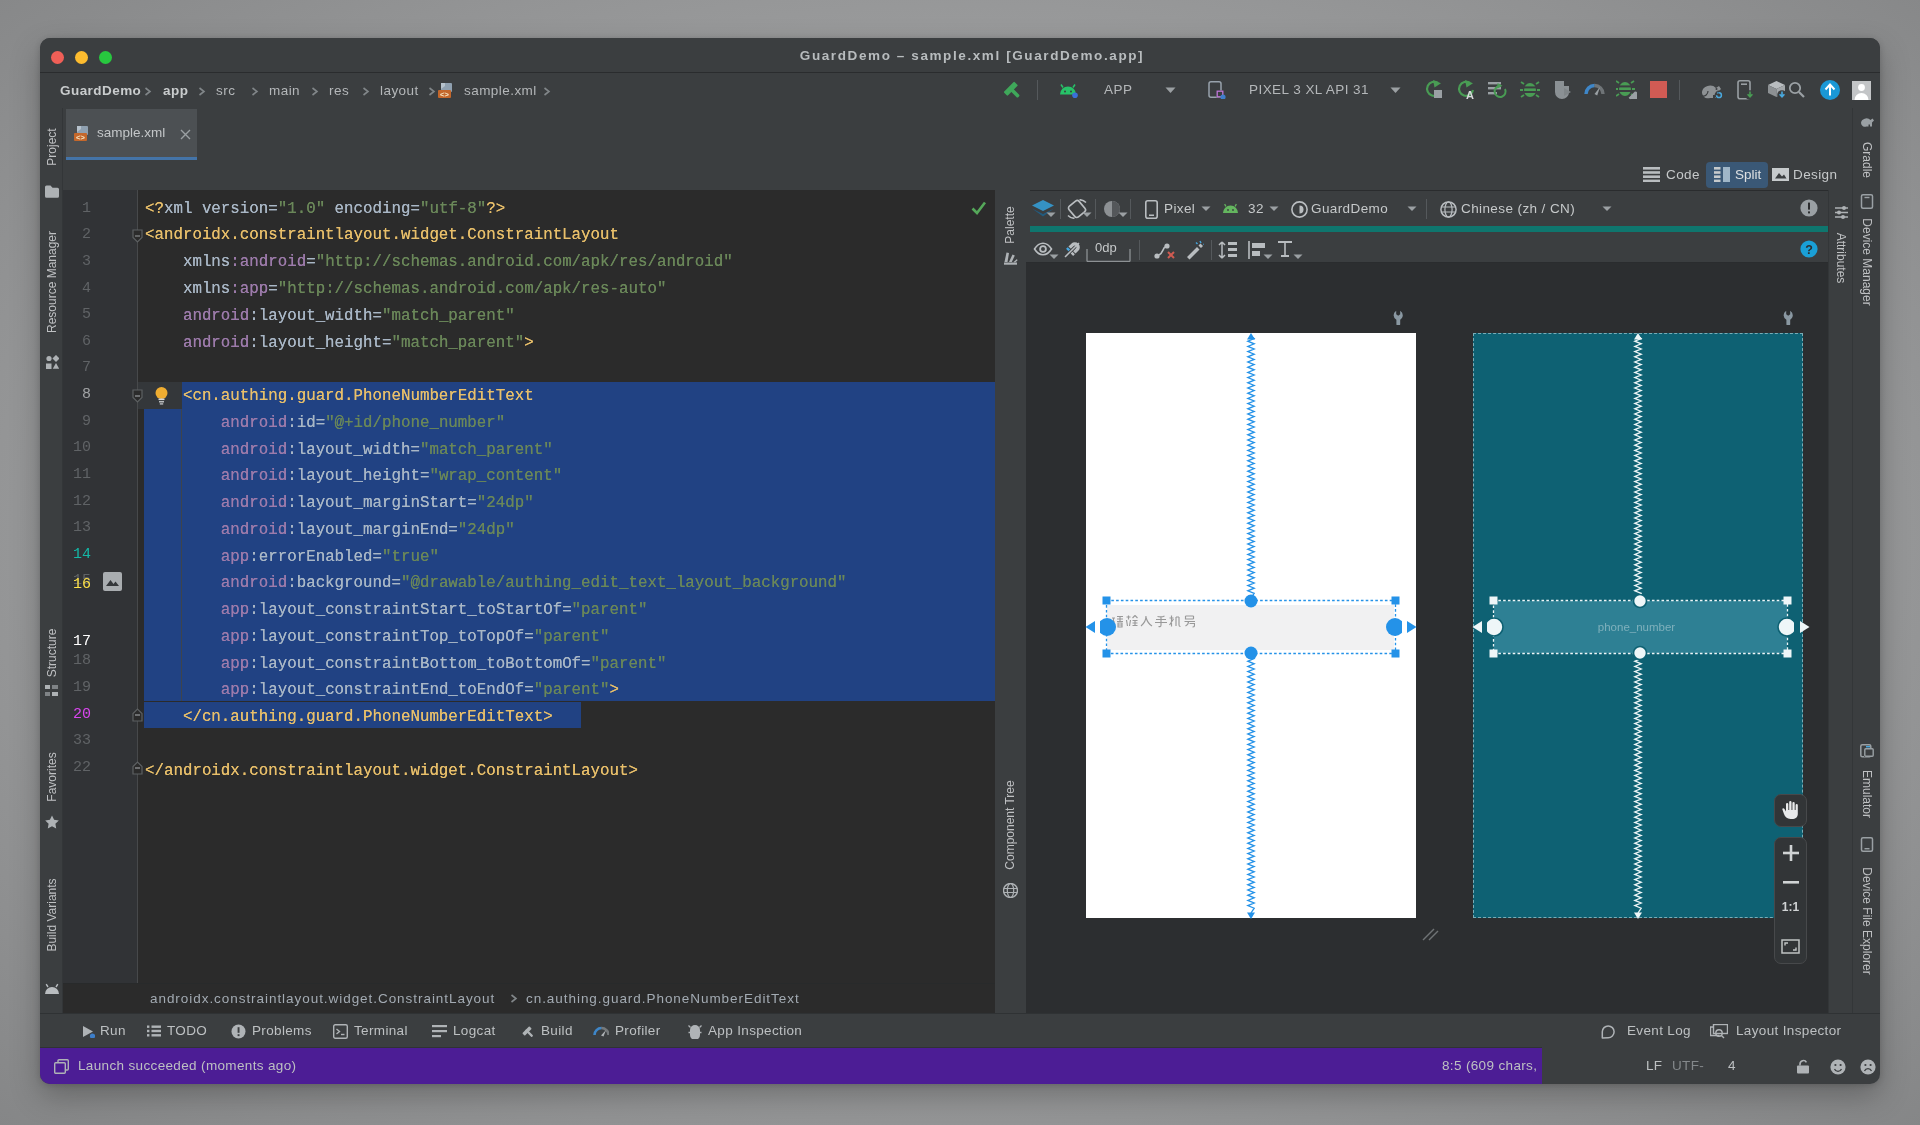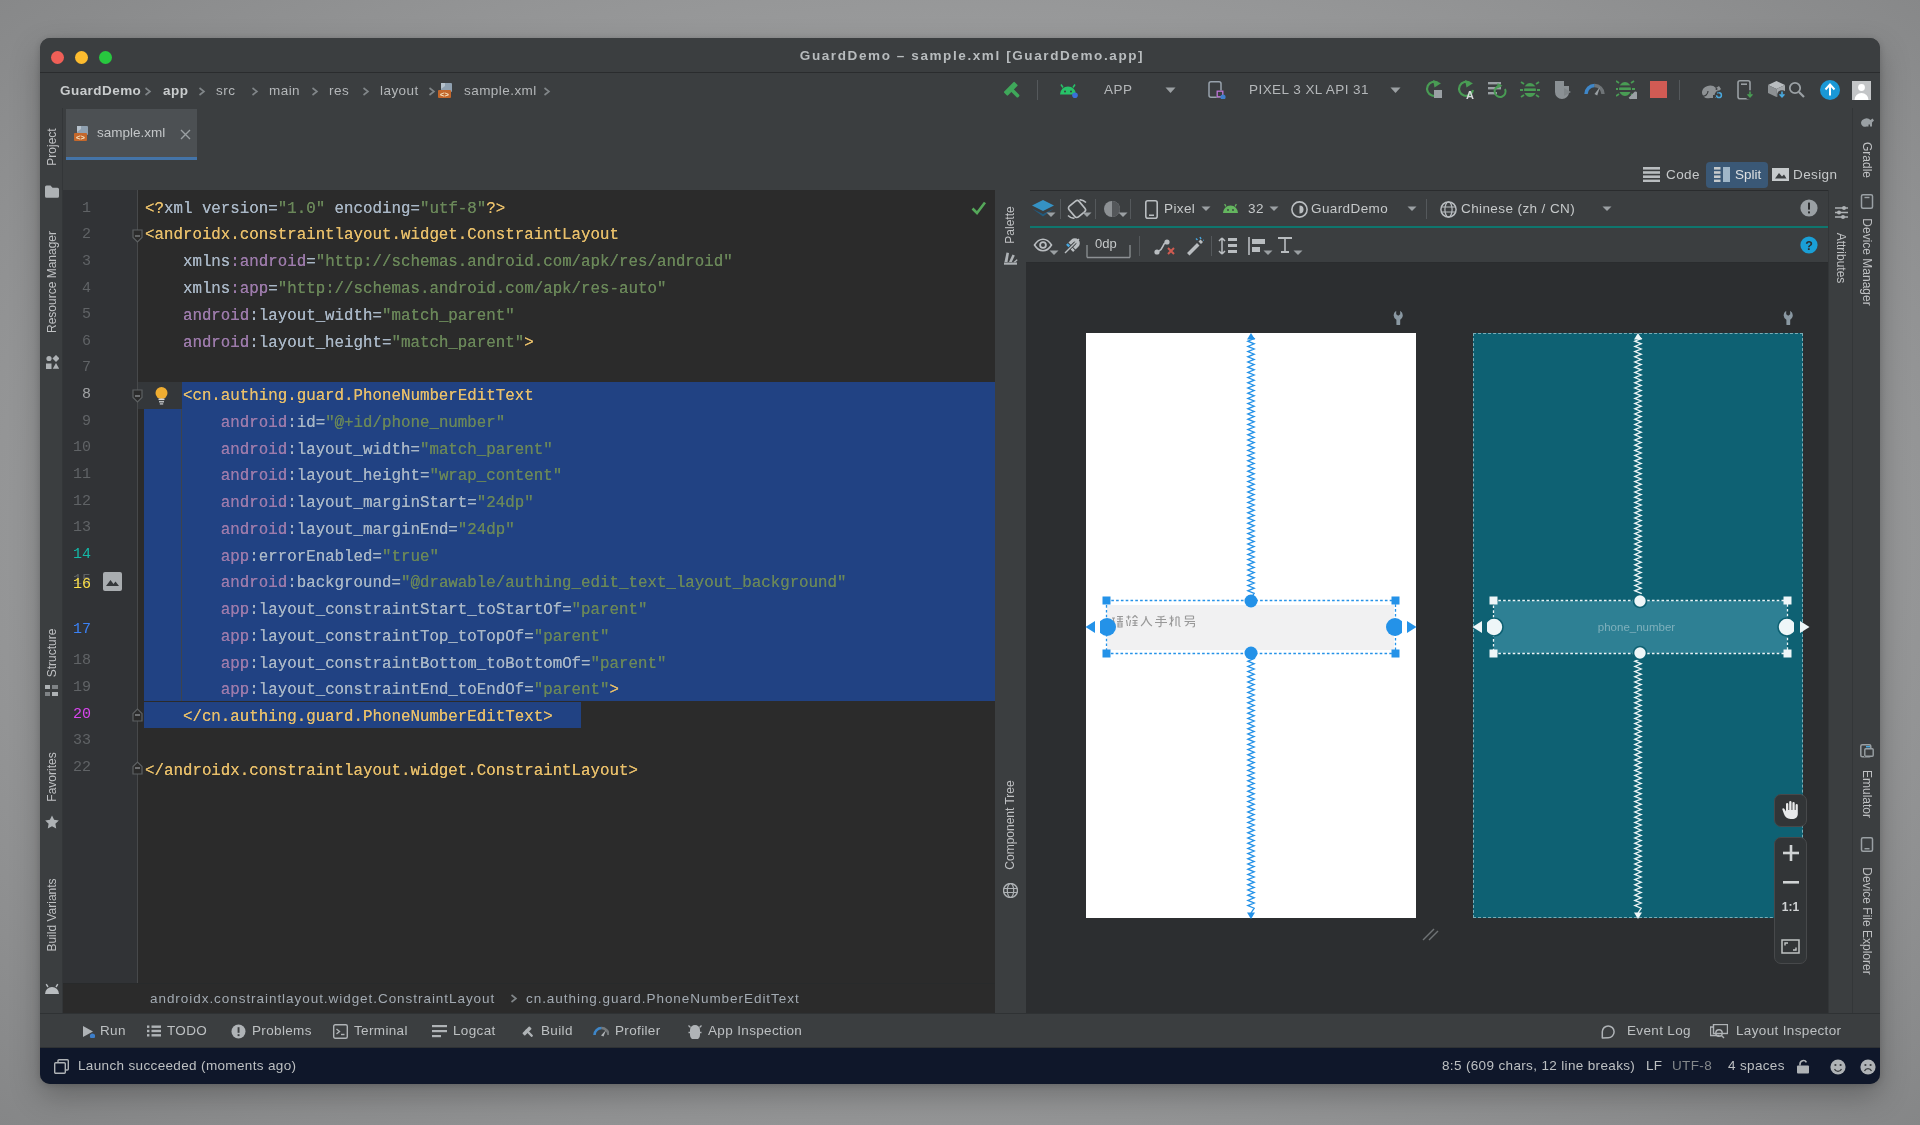--- a/index.html
+++ b/index.html
@@ -26,26 +26,26 @@
 #gutter{position:absolute;left:0;top:0;width:74px;height:793px;font-family:"Liberation Mono",monospace;font-size:15px;color:#606366;text-align:right;}
 .ln{position:absolute;right:46px;width:50px;height:26.62px;line-height:26.62px;}
 #foldline{position:absolute;left:74px;top:0;width:1px;height:793px;background:#47494b;}
 pre.code{position:absolute;left:82px;top:0;margin:0;font-family:"Liberation Mono",monospace;font-size:15.8px;line-height:26.77px;color:#a9b7c6;text-shadow:0 0 .6px currentColor;}
 .sel{position:absolute;background:#214283;}
 .T{color:#e8bf6a;}.P{color:#9d7bab;}.S{color:#6a8759;}
 #ebc{position:absolute;left:23px;top:945px;width:932px;height:30px;background:#2b2b2b;border-top:1px solid #282a2b;box-sizing:border-box;font-size:13.5px;letter-spacing:.95px;color:#a3abb3;line-height:30px;}
 #design{position:absolute;left:955px;top:122px;width:857px;height:853px;background:#3b3e40;}
 #palstripe{position:absolute;left:0;top:0;width:31px;height:853px;background:#3b3e40;}
 #rowA{position:absolute;left:35px;top:30px;width:817px;height:36px;border-top:1px solid #2a2c2e;box-sizing:border-box;}
-#rowB{position:absolute;left:35px;top:66px;width:817px;height:36px;border-top:2px solid #0f766e;box-sizing:border-box;}
+#rowB{position:absolute;left:35px;top:66px;width:817px;height:36px;border-top:6px solid #0f766e;box-sizing:border-box;}
 #canvas{position:absolute;left:31px;top:102px;width:802px;height:751px;background:#2c2e30;border-top:1px solid #2a2c2e;box-sizing:border-box;}
 #attrstripe{position:absolute;left:833px;top:30px;width:24px;height:823px;background:#3b3e40;border-left:1px solid #333638;box-sizing:border-box;}
 .dlab{font-size:13.5px;letter-spacing:.4px;color:#c6c9ca;}
 #btnbar{position:absolute;left:0;top:975px;width:1840px;height:34px;background:#3b3e40;border-top:1px solid #2f3234;box-sizing:border-box;font-size:13.5px;color:#bdc0c2;}
-#statusbar{position:absolute;left:0;top:1009px;width:1840px;height:37px;background:#0f172a;border-top:1px solid #2f3234;box-sizing:border-box;font-size:13.5px;color:#bdc0c2;}
+#statusbar{position:absolute;left:0;top:1009px;width:1502px;height:37px;background:#4c1d95;border-top:1px solid #2f3234;box-sizing:border-box;font-size:13.5px;color:#bdc0c2;}
 .bb{position:absolute;top:0;height:34px;line-height:33px;letter-spacing:.35px;}
 .sb{position:absolute;top:0;height:37px;line-height:36px;letter-spacing:.35px;}
 </style></head><body>
 <div id="win">
 <div id="titlebar">
       <div class="tl" style="left:11px;background:#f05f57"></div>
       <div class="tl" style="left:35px;background:#fdbc2f"></div>
       <div class="tl" style="left:59px;background:#28c83f"></div>
       <div id="title">GuardDemo – sample.xml [GuardDemo.app]</div>
     </div>
@@ -289,21 +289,21 @@
         <div class="ln" style="top:165.4px;color:#606366">7</div>
         <div class="ln" style="top:192.0px;color:#a1a3a5">8</div>
         <div class="ln" style="top:218.7px;color:#606366">9</div>
         <div class="ln" style="top:245.3px;color:#606366">10</div>
         <div class="ln" style="top:271.9px;color:#606366">11</div>
         <div class="ln" style="top:298.5px;color:#606366">12</div>
         <div class="ln" style="top:325.1px;color:#606366">13</div>
         <div class="ln" style="top:351.8px;color:#14b8a6">14</div>
         <div class="ln" style="top:378.4px;color:#606366">15</div>
         <div class="ln" style="top:382px;color:#fde047">16</div>
-        <div class="ln" style="top:427px;color:#3b82f6">17</div>
+        <div class="ln" style="top:439px;color:#ffffff">17</div>
         <div class="ln" style="top:458.2px;color:#606366">18</div>
         <div class="ln" style="top:484.9px;color:#606366">19</div>
         <div class="ln" style="top:511.5px;color:#d946ef">20</div>
         <div class="ln" style="top:538.1px;color:#606366">33</div>
         <div class="ln" style="top:564.7px;color:#606366">22</div>
       </div>
       <svg class="ic" style="left:69px;top:38.8px" width="11" height="14" viewBox="0 0 11 14">
         <path d="M1 1 V8.5 L5.5 13 L10 8.5 V1 z" fill="#2b2b2b" stroke="#5d6062" stroke-width="1.2"></path>
         <line x1="3" y1="7" x2="8" y2="7" stroke="#9a9da0" stroke-width="1.2"></line>
       </svg>

